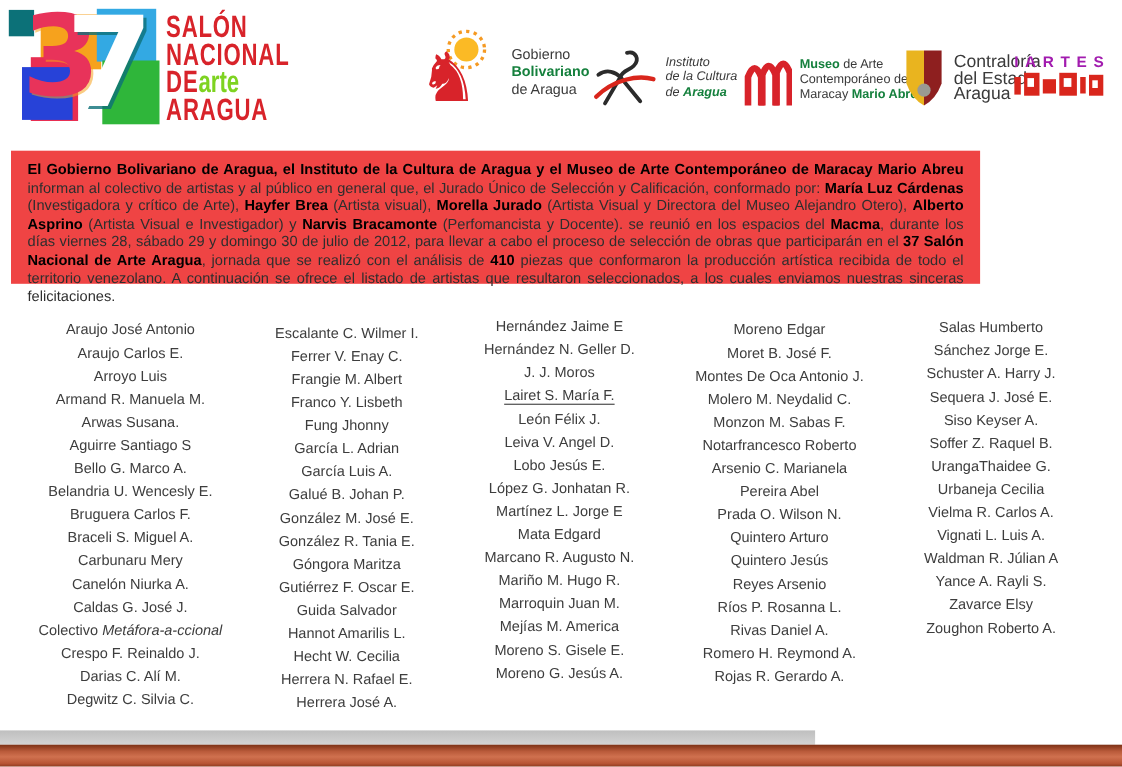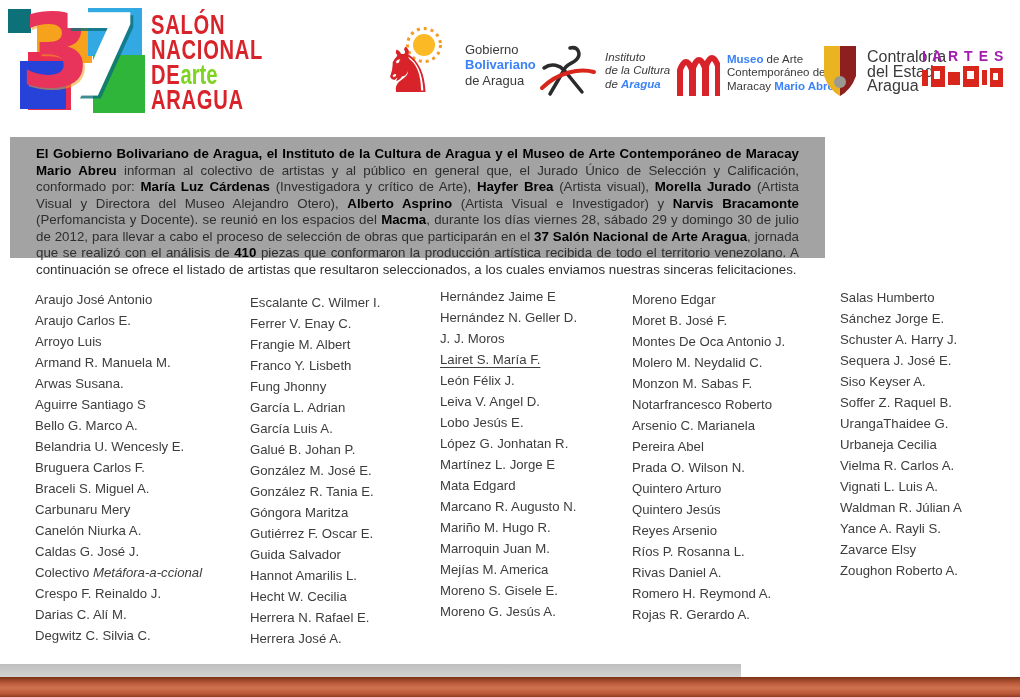--- a/index.html
+++ b/index.html
@@ -31,45 +31,45 @@
     position: absolute; left: 143px; top: 6px;
     transform: scaleX(0.72); transform-origin: left top;
     font-weight: 700; font-size: 28px; line-height: 25px;
     letter-spacing: 1px; color: #d8232a; white-space: nowrap;
   }
   .brand-title .arte { color: #7ed321; text-transform: lowercase; letter-spacing: 0; }
 
   
   .logo { position: absolute; display: flex; align-items: center; }
   .logo-text { font-size: 11.5px; line-height: 13.5px; color: #3a3a3a; margin-left: 7px; }
-  .logo-text .seg-b { color: #3b82f6; }
+  .logo-text .seg-b { color: #15803d; }
   .logo-gobierno   { left: 378px; top: 26px; }
   .logo-gobierno .logo-text { font-size: 13px; line-height: 15.5px; }
   .logo-instituto  { left: 536px; top: 42px; font-style: italic; }
   .logo-museo      { left: 676px; top: 48px; }
   .logo-contraloria{ left: 820px; top: 44px; }
   .logo-contraloria .logo-text { font-size: 16px; line-height: 14.5px; }
   .logo-iartes     { left: 922px; top: 48px; display: block; }
   .iartes-label { font-weight: 700; font-size: 14px; letter-spacing: 6px; color: #a21caf;
                   font-family: "Liberation Sans", sans-serif; }
   .iartes-band { margin-top: 2px; }
 
   
   .announcement {
-    position: absolute; left: 10px; top: 137px; width: 815px; height: 121px;
-    background: #a3a3a3; box-sizing: border-box; padding: 9px 26px;
+    position: absolute; left: 10px; top: 137px; width: 881px; height: 121px;
+    background: #ef4444; box-sizing: border-box; padding: 9px 15px;
   }
   .announcement p {
     margin: 0; text-align: justify;
     font-size: 13.3px; line-height: 16.5px; color: #2e2e2e;
   }
   .seg-b { font-weight: 700; color: #000; }
 
   
-  .artists { position: absolute; left: 0; top: 286px; width: 1020px; height: 370px; }
+  .artists { position: absolute; left: 0; top: 286px; width: 1020px; height: 370px; text-align: center; }
   .artist-col { position: absolute; }
   .artist-col:nth-child(1) { left: 35px;  top: 3px; }
   .artist-col:nth-child(2) { left: 250px; top: 6px; }
   .artist-col:nth-child(3) { left: 440px; top: 0; }
   .artist-col:nth-child(4) { left: 632px; top: 3px; }
   .artist-col:nth-child(5) { left: 840px; top: 1px; }
   .artist-name { font-size: 13.2px; line-height: 21px; color: #3d3d3d; white-space: nowrap; }
   .artist-name.u span { text-decoration: underline; text-underline-offset: 3px; }
   .artist-name i { font-style: italic; }
 

